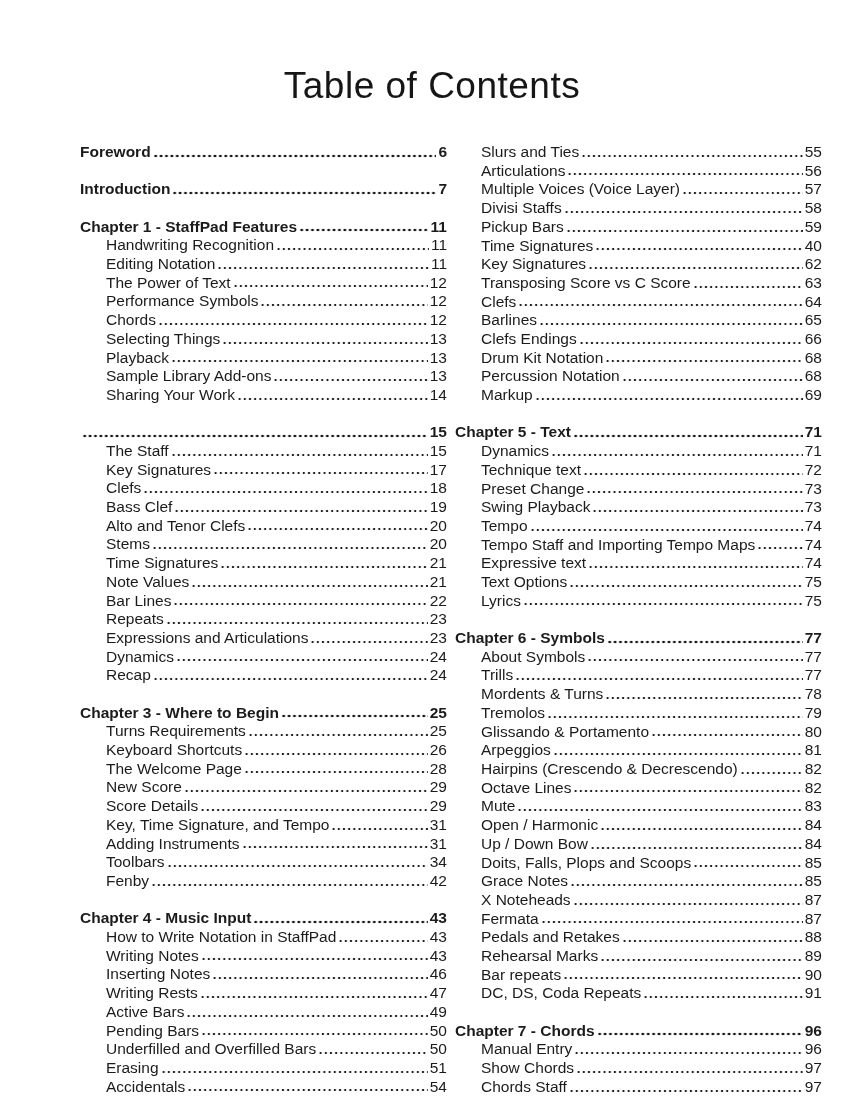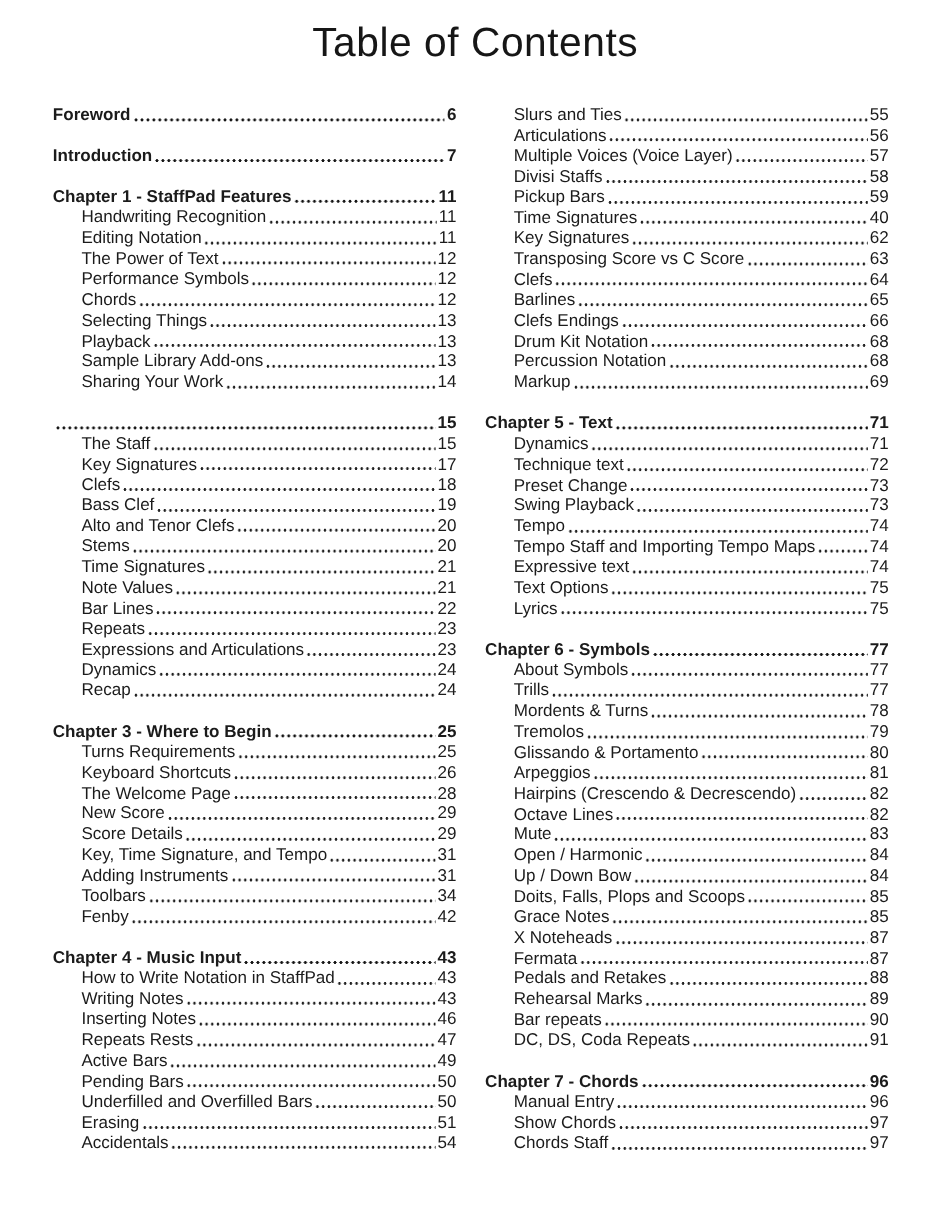--- a/index.html
+++ b/index.html
@@ -11,33 +11,33 @@
     position: relative;
     width: 864px;
     height: 1118px;
     background: #ffffff;
     overflow: hidden;
     font-family: "Liberation Sans", "DejaVu Sans", sans-serif;
     color: #1b1b1b;
   }
   .doc-title {
     margin: 0;
-    padding-top: 18px;
+    padding-top: 65px;
     text-align: center;
     font-size: 37px;
     font-weight: 400;
     letter-spacing: 0.5px;
     color: #161616;
   }
   .columns {
     display: flex;
     margin-top: 36px;
-    padding-left: 48px;
+    padding-left: 80px;
     padding-right: 57px;
-    gap: 26px;
+    gap: 8px;
   }
   .column {
     width: 367px;
     flex: 0 0 367px;
   }
   .block {
     margin-bottom: 18.6px;
   }
   .row {
     display: flex;
@@ -284,21 +284,21 @@
             <span class="label">Writing Notes</span>
             <span class="leader"></span>
             <span class="pagenum">43</span>
           </div>
           <div class="row sub">
             <span class="label">Inserting Notes</span>
             <span class="leader"></span>
             <span class="pagenum">46</span>
           </div>
           <div class="row sub">
-            <span class="label">Repeats Rests</span>
+            <span class="label">Writing Rests</span>
             <span class="leader"></span>
             <span class="pagenum">47</span>
           </div>
           <div class="row sub">
             <span class="label">Active Bars</span>
             <span class="leader"></span>
             <span class="pagenum">49</span>
           </div>
           <div class="row sub">
             <span class="label">Pending Bars</span>

